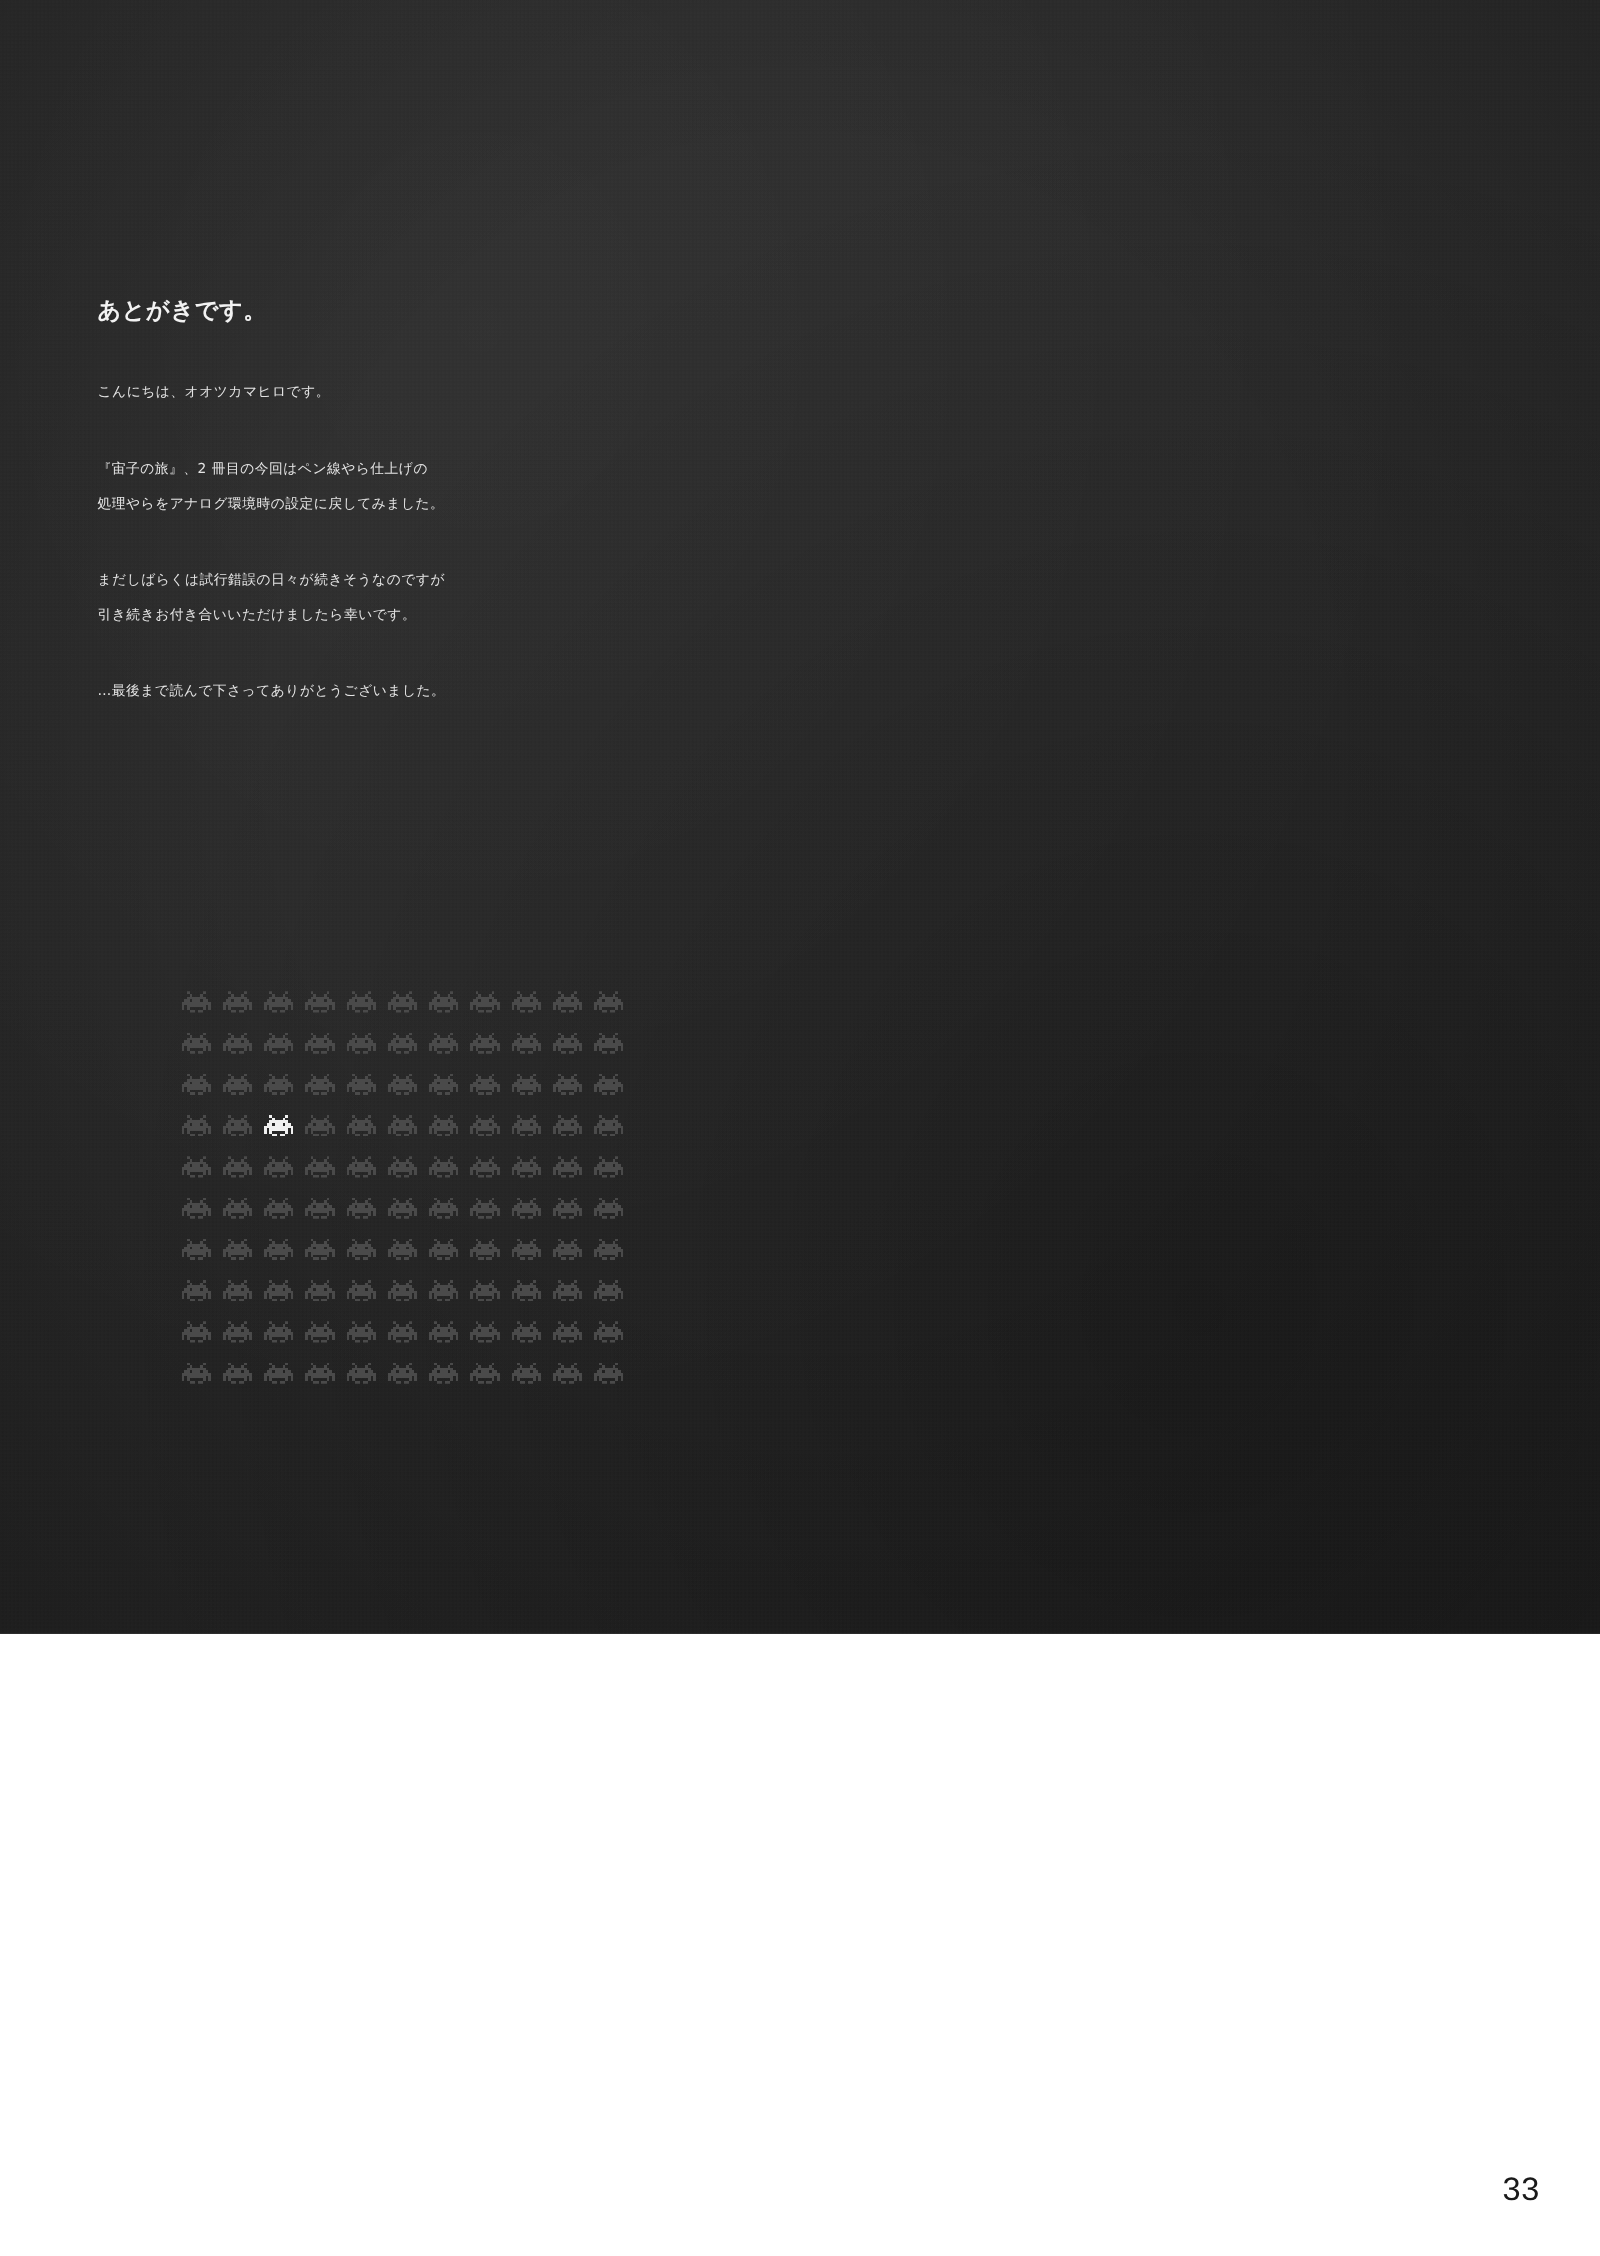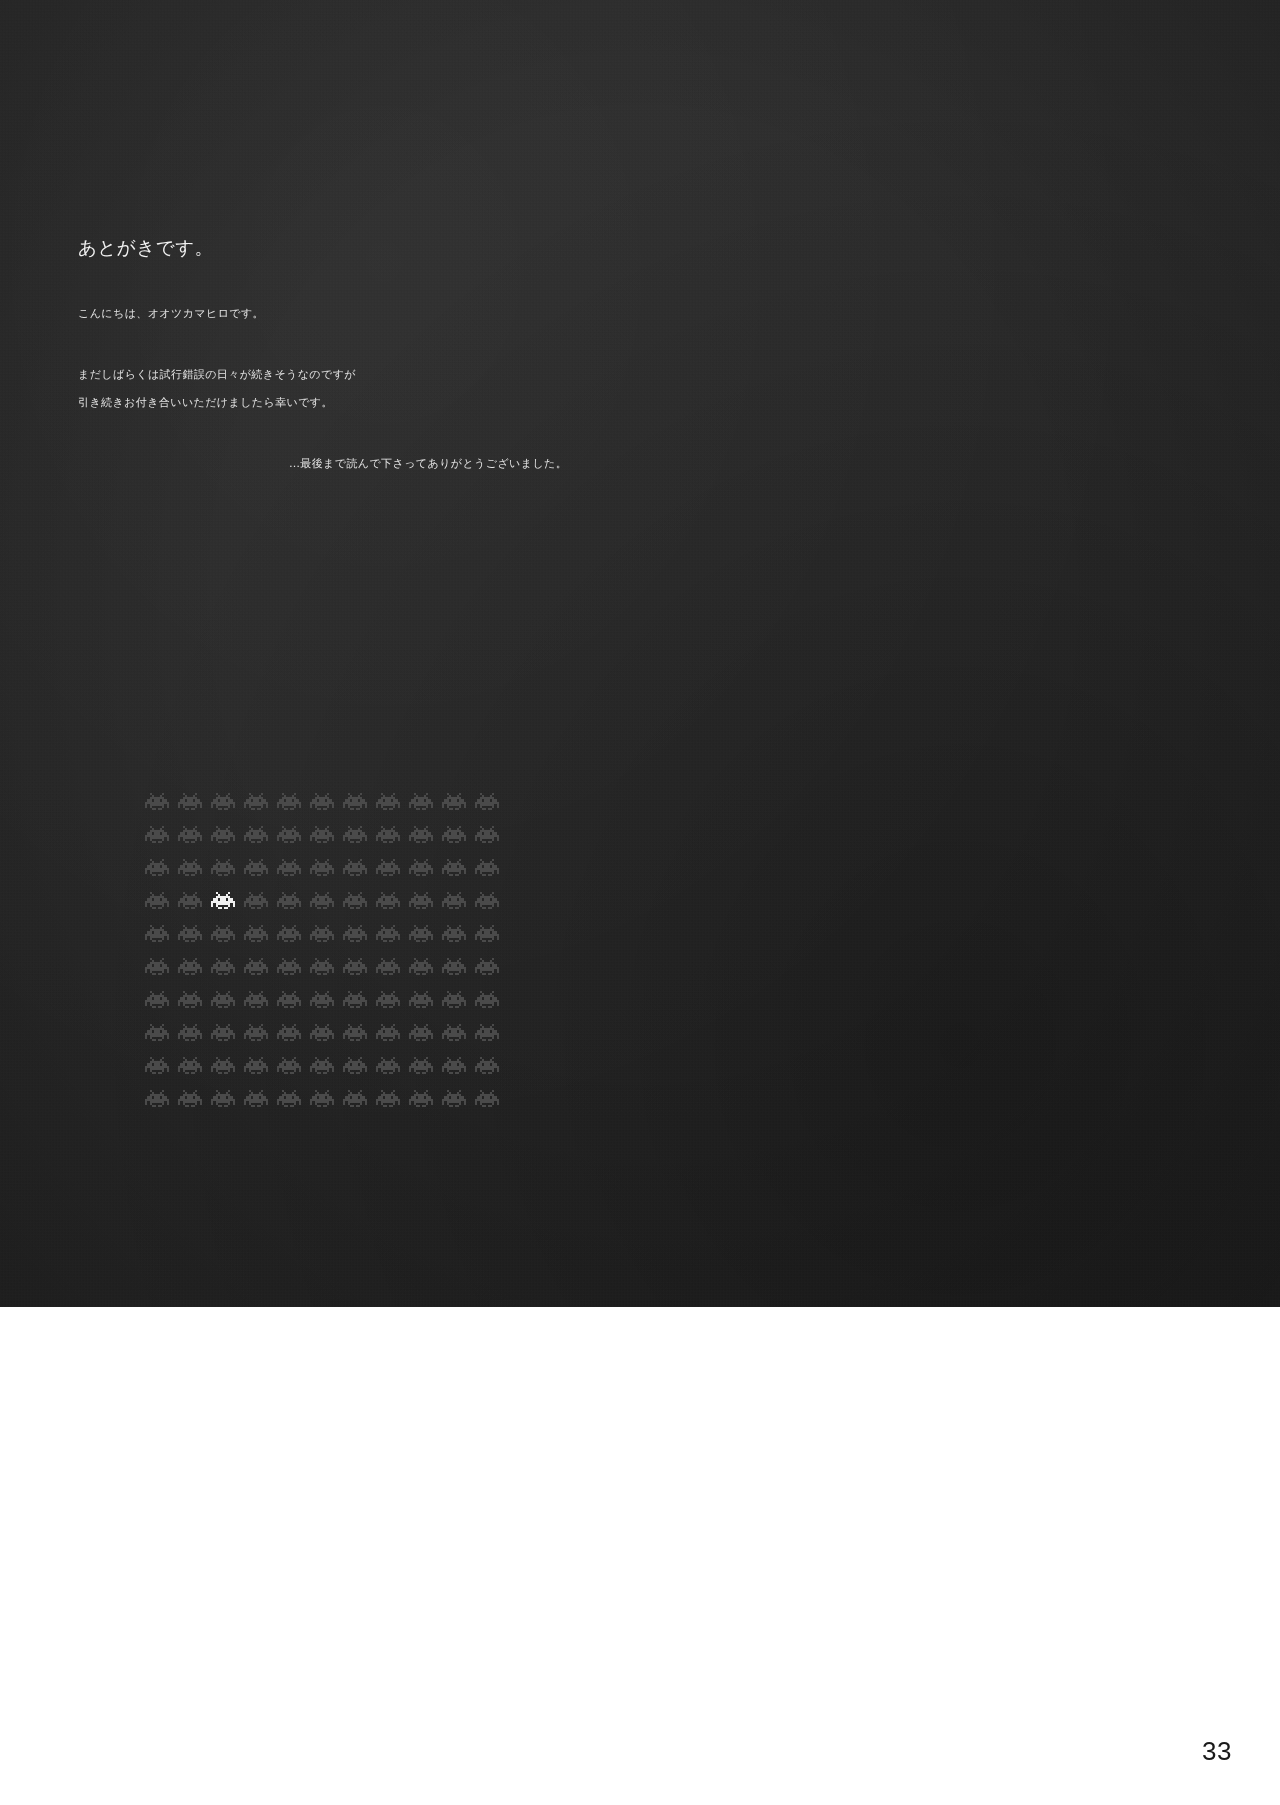--- a/index.html
+++ b/index.html
@@ -48,34 +48,34 @@
   
   .afterword {
     position: absolute;
     left: 78px;
     top: 235px;
     width: 700px;
     color: #e9e9e9;
   }
   .aw-heading {
     font-size: 18.5px;
-    font-weight: normal;
+    font-weight: bold;
     letter-spacing: 0.5px;
     margin: 0 0 40px 0;
     color: #f2f2f2;
   }
   .aw-para {
     font-size: 11px;
     line-height: 28px;
     letter-spacing: 0.4px;
     margin: 0 0 33px 0;
     color: #e4e4e4;
     font-weight: normal;
   }
-  .aw-para:last-child { margin-bottom: 16px; text-align: center; }
+  .aw-para:last-child { margin-bottom: 16px; }
   .aw-line { display: block; white-space: pre; }
 
   
   .invader-grid {
     position: absolute;
     left: 140px;
     top: 785px;
     display: grid;
     grid-template-columns: repeat(11, 33px);
     grid-auto-rows: 33px;
@@ -111,20 +111,24 @@
   <div class="texture"></div>
   <div class="vignette"></div>
 
   <div class="afterword">
     <div class="aw-heading">あとがきです。</div>
 
     <div class="aw-para">
       <span class="aw-line">こんにちは、オオツカマヒロです。</span>
     </div>
 
+    <div class="aw-para">
+      <span class="aw-line">『宙子の旅』、2 冊目の今回はペン線やら仕上げの</span>
+      <span class="aw-line">処理やらをアナログ環境時の設定に戻してみました。</span>
+    </div>
 
     <div class="aw-para">
       <span class="aw-line">まだしばらくは試行錯誤の日々が続きそうなのですが</span>
       <span class="aw-line">引き続きお付き合いいただけましたら幸いです。</span>
     </div>
 
     <div class="aw-para">
       <span class="aw-line">…最後まで読んで下さってありがとうございました。</span>
     </div>
   </div>

